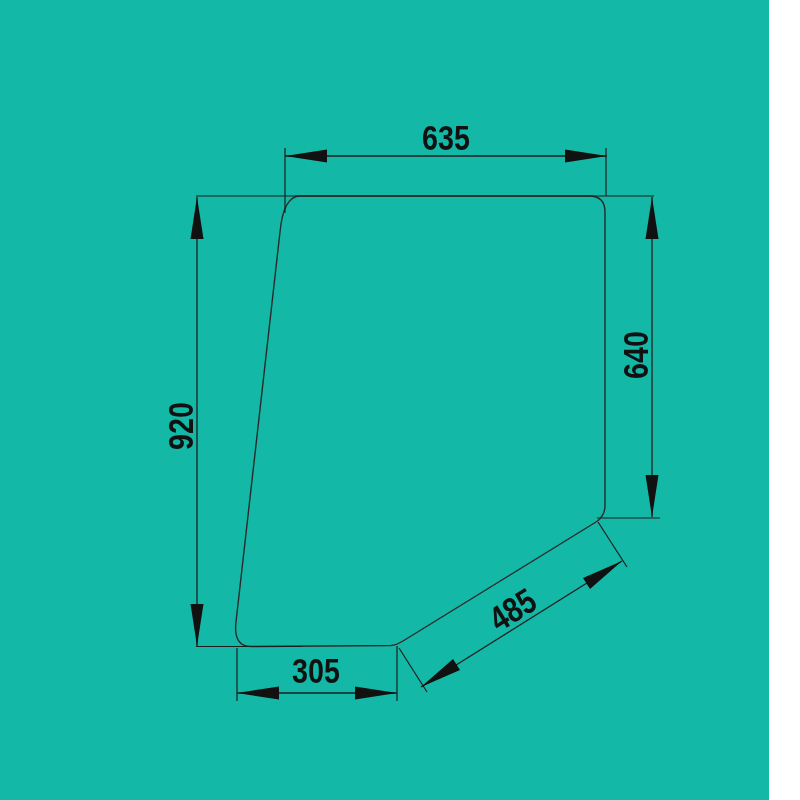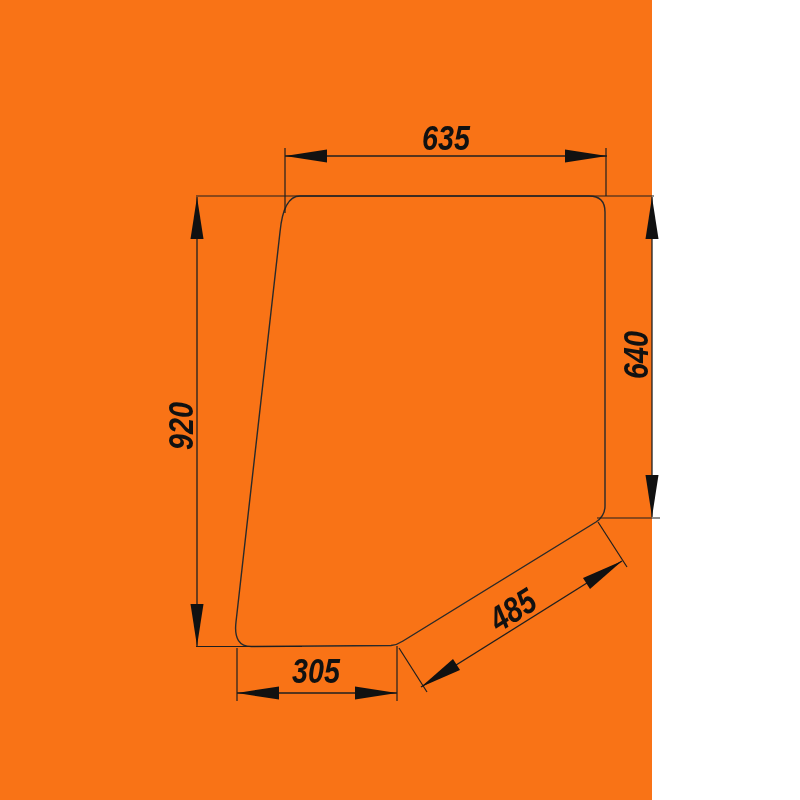--- a/index.html
+++ b/index.html
@@ -6,24 +6,23 @@
     margin: 0;
     padding: 0;
     width: 800px;
     height: 800px;
     background: #ffffff;
     overflow: hidden;
     font-family: "Liberation Sans", sans-serif;
   }
   .canvas {
     position: relative;
-    width: 652px;
+    width: 769px;
     height: 800px;
-    background: #f97316;
-    font-style: italic;
+    background: #14b8a6;
   }
   svg {
     display: block;
   }
   .outline {
     fill: none;
     stroke: #2a2a2a;
     stroke-width: 1.4;
     stroke-linejoin: round;
   }

